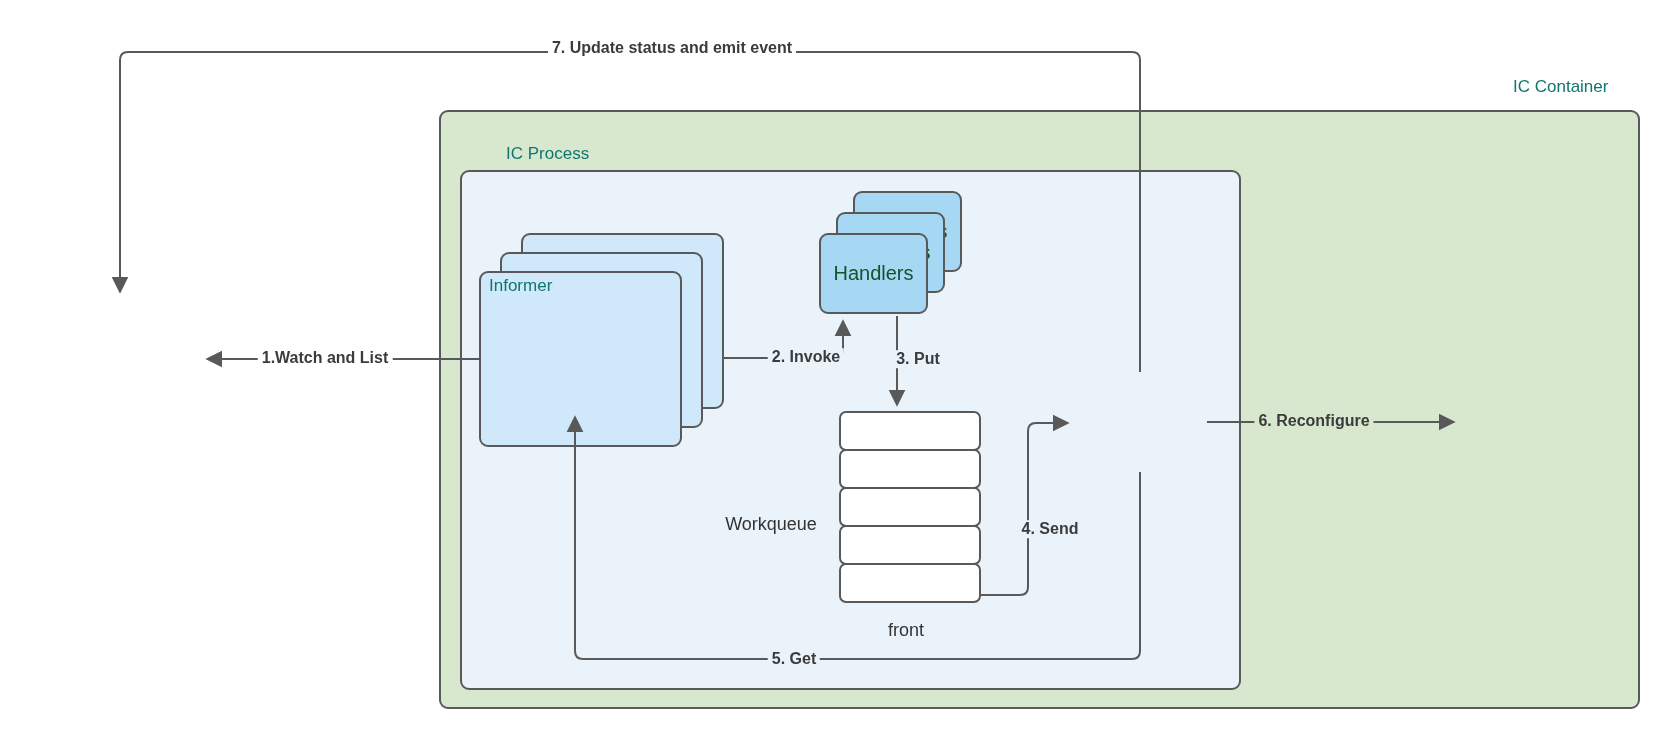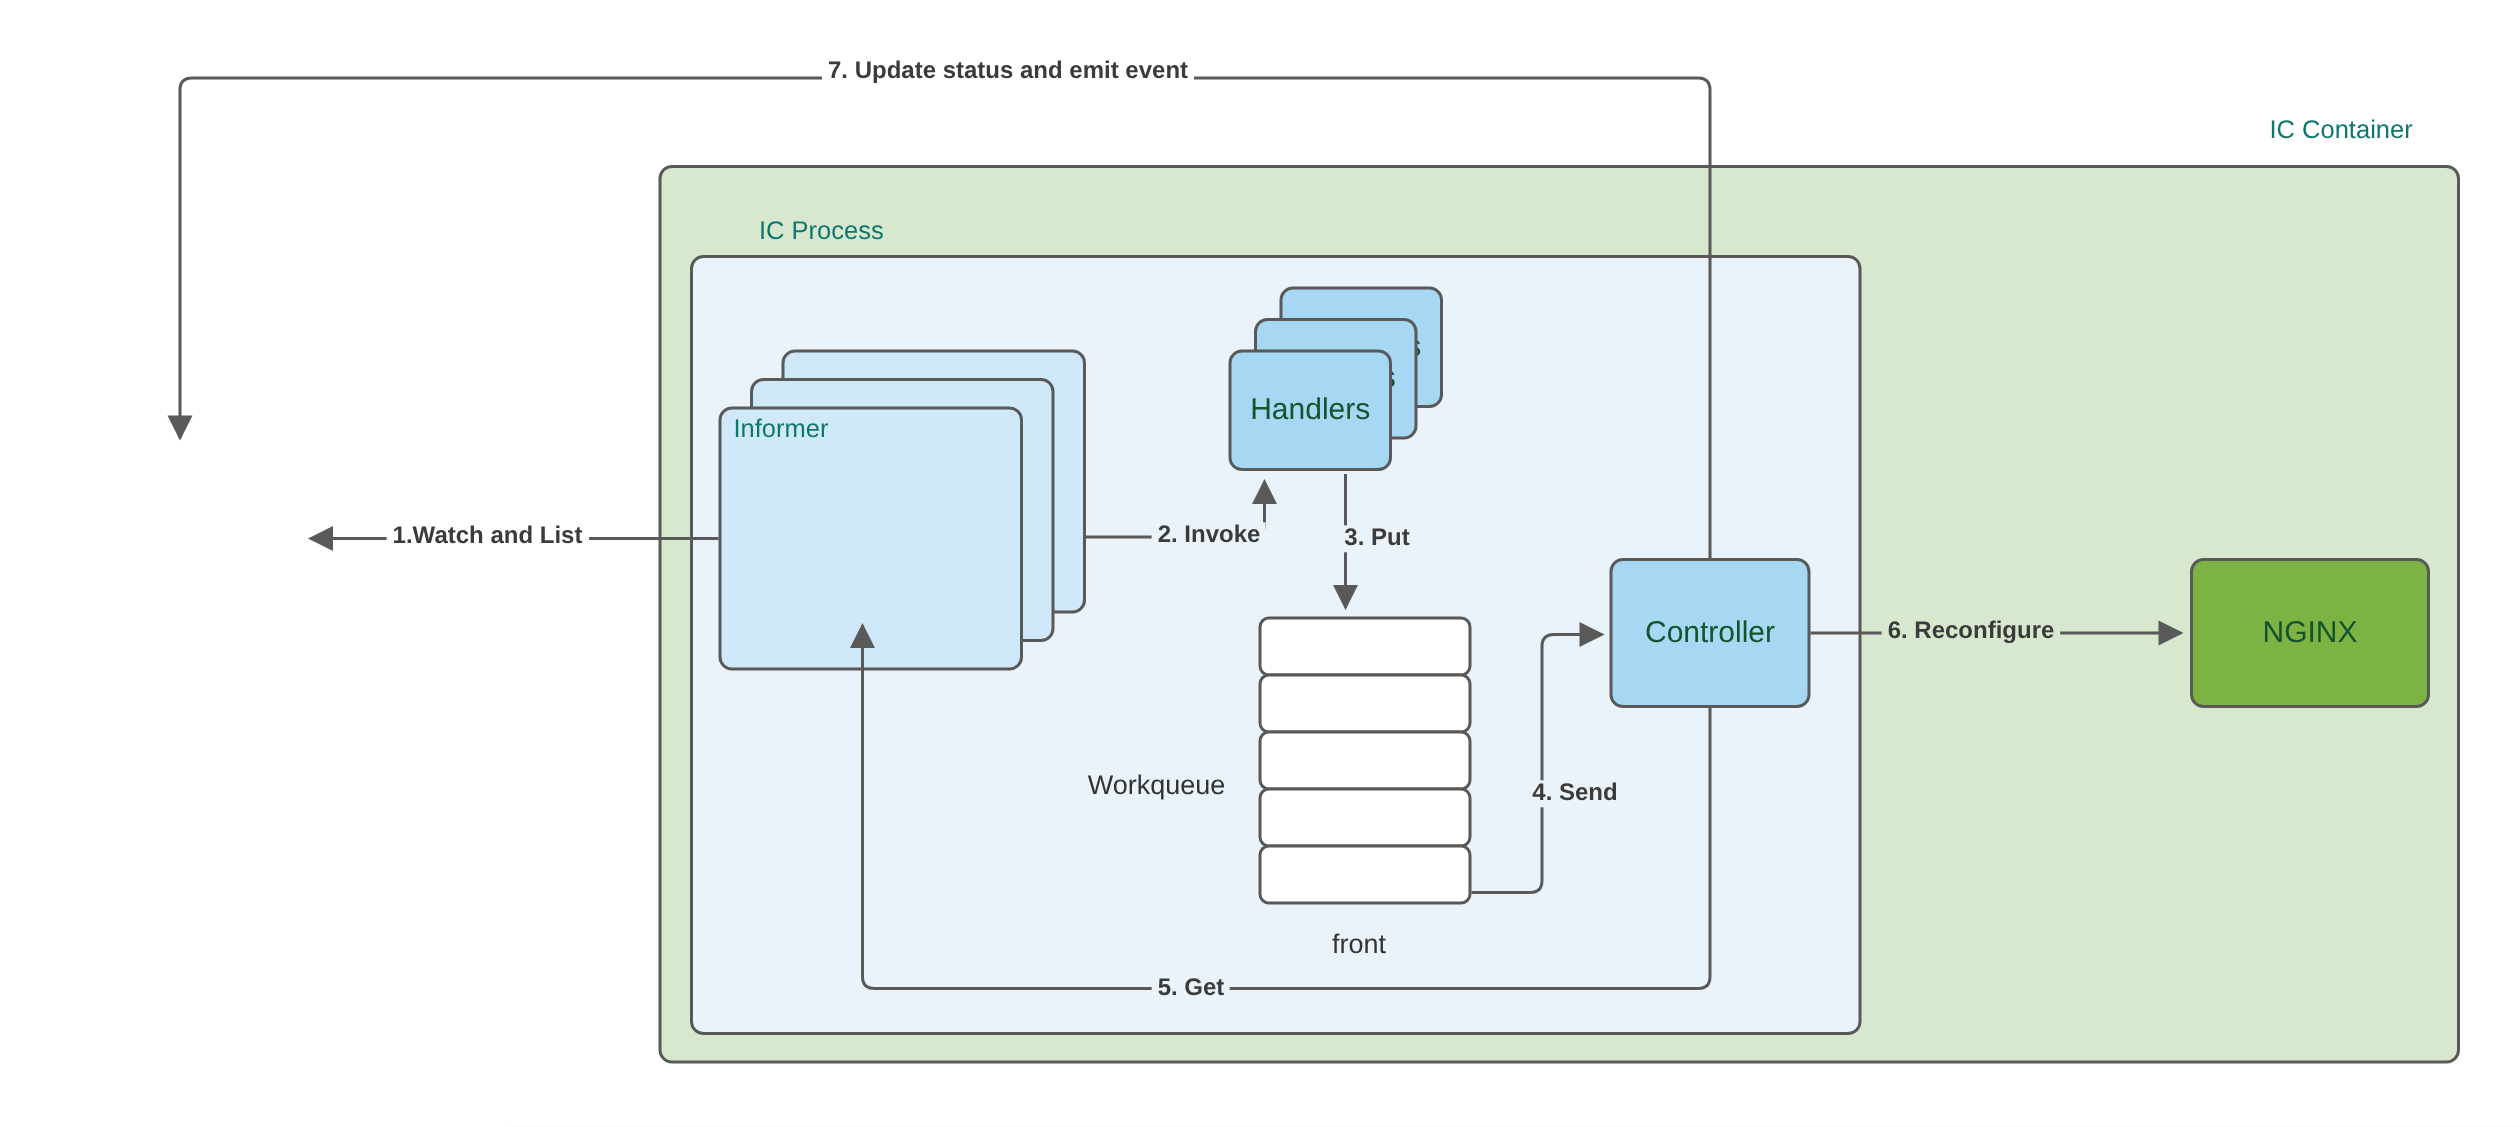--- a/index.html
+++ b/index.html
@@ -57,27 +57,21 @@
 
   <div class="box wq-cell" style="left:839px;top:411px;width:142px;height:40px;"></div>
   <div class="box wq-cell" style="left:839px;top:449px;width:142px;height:40px;"></div>
   <div class="box wq-cell" style="left:839px;top:487px;width:142px;height:40px;"></div>
   <div class="box wq-cell" style="left:839px;top:525px;width:142px;height:40px;"></div>
   <div class="box wq-cell" style="left:839px;top:563px;width:142px;height:40px;"></div>
   <span class="free-label" style="left:771px;top:524px;">Workqueue</span>
   <span class="free-label" style="left:906px;top:630px;">front</span>
 
 
-  <div class="box rounded node-blue node-label-box" style="left:1073px;top:372px;width:134px;height:100px;">
-    <span>Controller</span>
-  </div>
 
-  <div class="box rounded node-nginx node-label-box" style="left:1460px;top:372px;width:160px;height:100px;">
-    <span>NGINX</span>
-  </div>
 
   <svg class="edges-svg" width="1680" height="751" viewBox="0 0 1680 751">
     <defs>
       <marker id="arrow" viewBox="0 0 12 12" refX="10" refY="6" markerWidth="10" markerHeight="10" orient="auto-start-reverse">
         <path d="M1,1 L11,6 L1,11 Z" fill="#595959"></path>
       </marker>
     </defs>
     <g fill="none" stroke="#595959" stroke-width="2" stroke-linejoin="round">
       <path d="M479,359 H207" marker-end="url(#arrow)"></path>
       <path d="M724,358 H835 Q843,358 843,350 V321" marker-end="url(#arrow)"></path>

